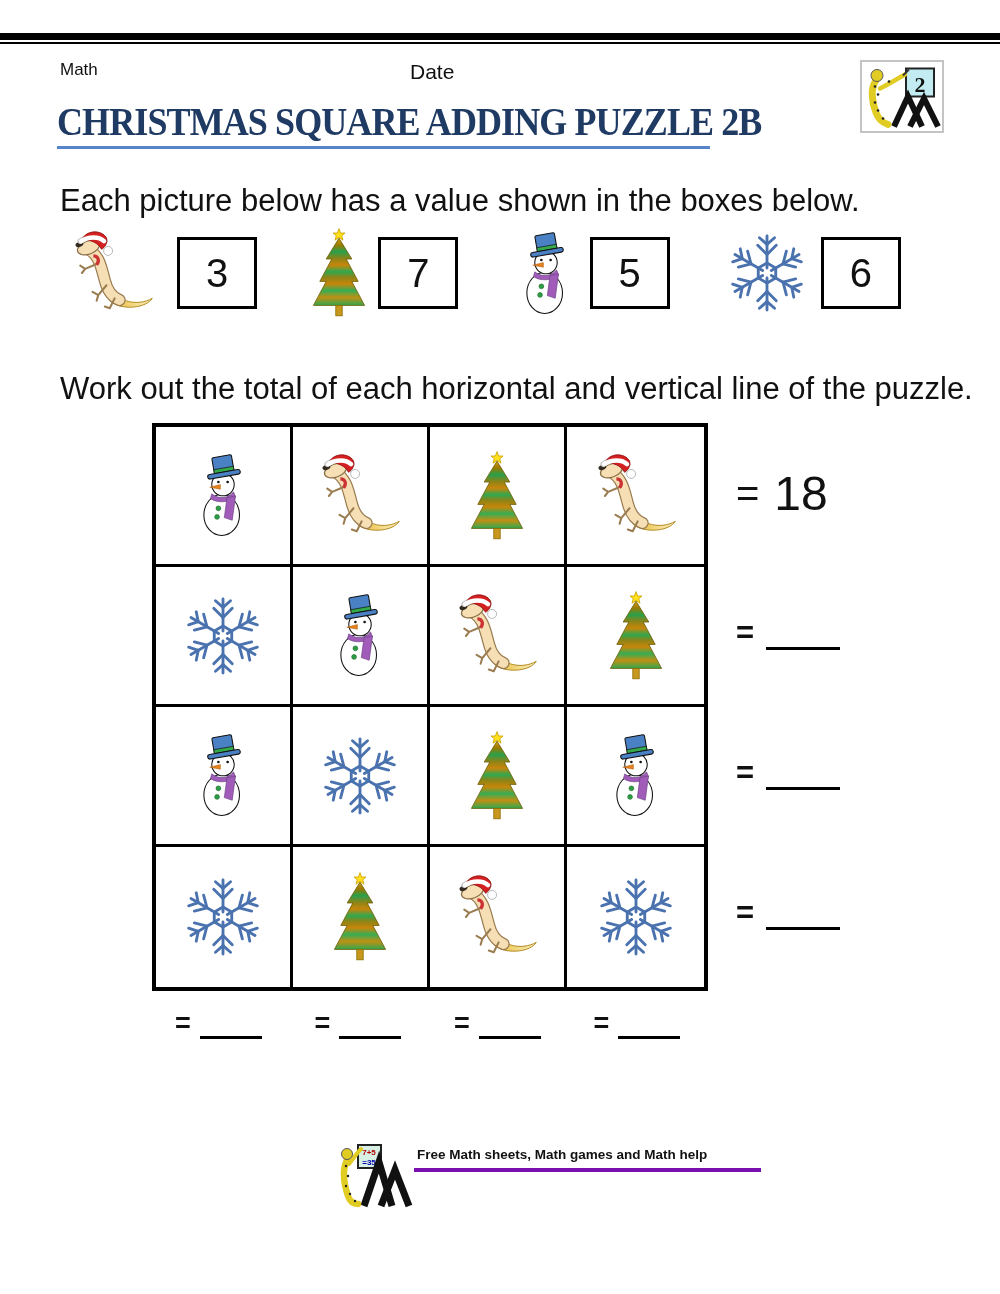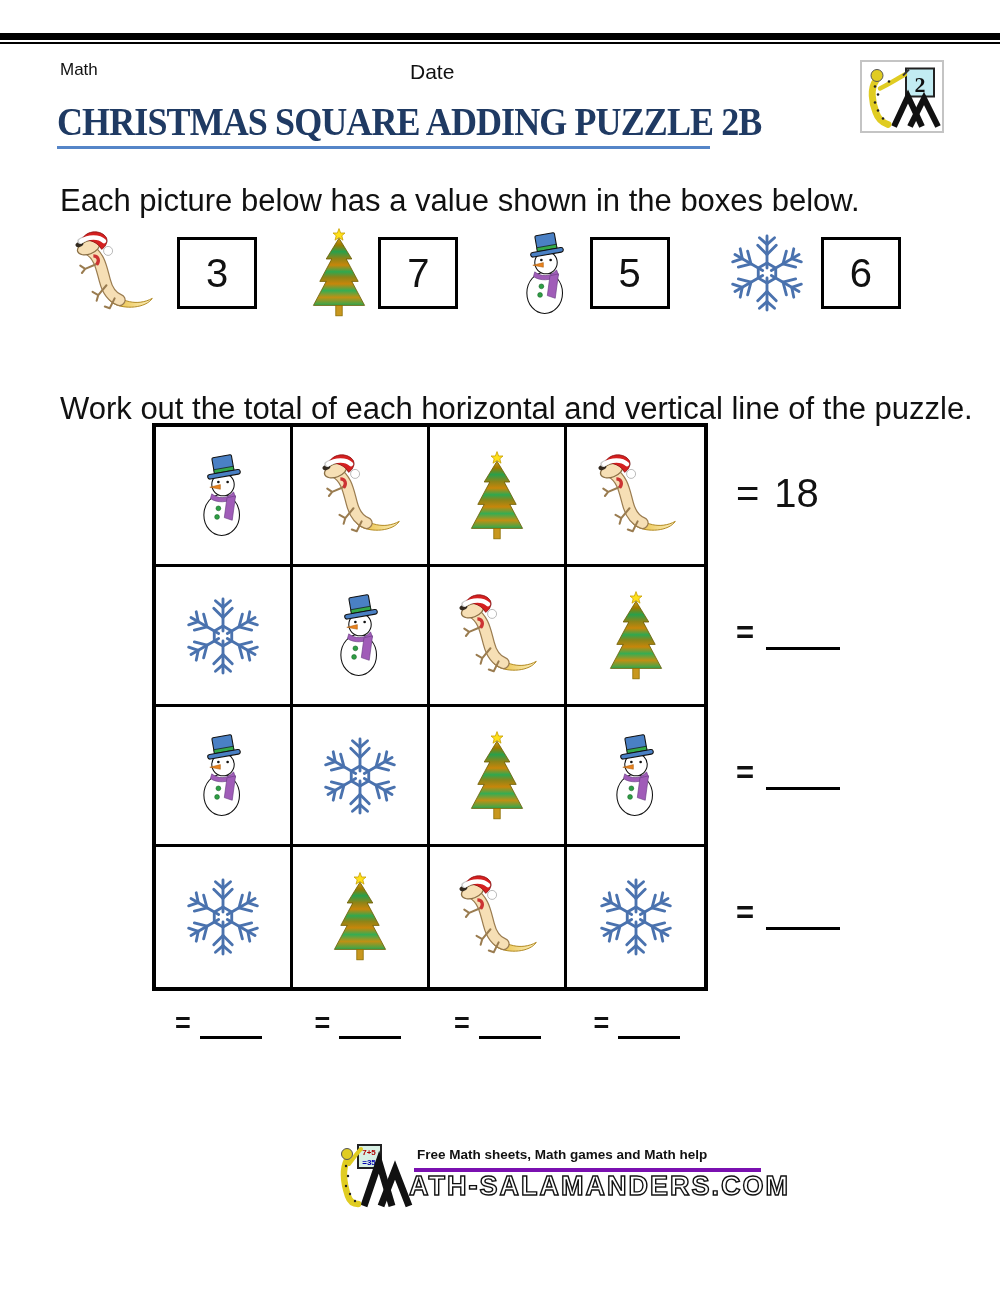--- a/index.html
+++ b/index.html
@@ -14,21 +14,21 @@
   .name-label{position:absolute;top:60px;left:60px;font-size:17px}
   .date-label{position:absolute;top:60px;left:410px;font-size:21px}
 
   .corner-logo{position:absolute;top:60px;left:860px;width:80px;height:69px;background:#fff;border:2px solid #c4c4c4}
 
   .page-title{position:absolute;top:98px;left:57px;font-family:"Liberation Serif",serif;font-size:40px;font-weight:600;color:#1F3A63;letter-spacing:-1px;transform:scaleX(.9);transform-origin:left;white-space:nowrap}
   .title-underline{position:absolute;top:146px;left:57px;width:653px;height:3px;background:#5585C8}
 
   .instruction{position:absolute;left:60px;font-size:31px;white-space:nowrap}
   .instruction-1{top:183px}
-  .instruction-2{top:391px}
+  .instruction-2{top:371px}
 
   
   .key-row{position:absolute;top:224px;left:60px;width:841px;height:98px;display:flex;justify-content:space-between;align-items:center}
   .key-item{display:flex;align-items:center;gap:11px}
   .value-box{width:74px;height:66px;border:3px solid #000;display:flex;align-items:center;justify-content:center;font-size:40px;background:#fff}
 
   .icon-salamander{width:106px;height:90px}
   .icon-tree{width:56px;height:96px}
   .icon-snowman{width:66px;height:97px}
   .icon-snowflake{width:86px;height:84px}
@@ -38,21 +38,21 @@
   .cell{border-right:3px solid #000;border-bottom:3px solid #000;display:flex;align-items:center;justify-content:center;background:#fff}
   .cell:nth-child(4n){border-right:none}
   .cell:nth-child(n+13){border-bottom:none}
 
   
   .row-totals{position:absolute;top:423px;left:722px;display:flex;flex-direction:column}
   .row-total{height:140px;display:flex;align-items:center;padding-left:14px;gap:12px}
   .row-total .eq{font-size:31px;font-weight:bold}
   .row-total.filled{gap:15px}
   .row-total.filled .eq{font-size:40px;font-weight:normal}
-  .total-value{font-size:40px}
+  .total-value{font-size:48px}
   .blank-line{width:74px;height:0;border-bottom:3px solid #000;transform:translateY(15px)}
 
   
   .col-totals{position:absolute;top:1008px;left:152px;width:558px;display:flex}
   .col-total{width:139.5px;display:flex;align-items:flex-start;gap:9px;padding-left:23px;box-sizing:border-box}
   .col-total .eq{font-size:27px;font-weight:bold}
   .col-total .blank-line{width:62px;border-bottom-width:3px;transform:translateY(28px)}
 
   
   .footer{position:absolute;top:1142px;left:336px;width:440px;height:74px}
@@ -352,14 +352,13 @@
         <circle cx="10" cy="24" r="1.2"></circle>
           <circle cx="12" cy="34" r="1.2"></circle>
           <circle cx="10" cy="44" r="1.2"></circle>
         <circle cx="14" cy="52" r="1.2"></circle>
           <circle cx="19" cy="59" r="1.2"></circle>
       </g>
     </g>
   </svg>
   <div class="footer-tagline">Free Math sheets, Math games and Math help</div>
   <div class="footer-rule"></div>
-  <div class="footer-site">ATH-SALAMANDERS.COM</div>
 </div>
 
 </body></html>

